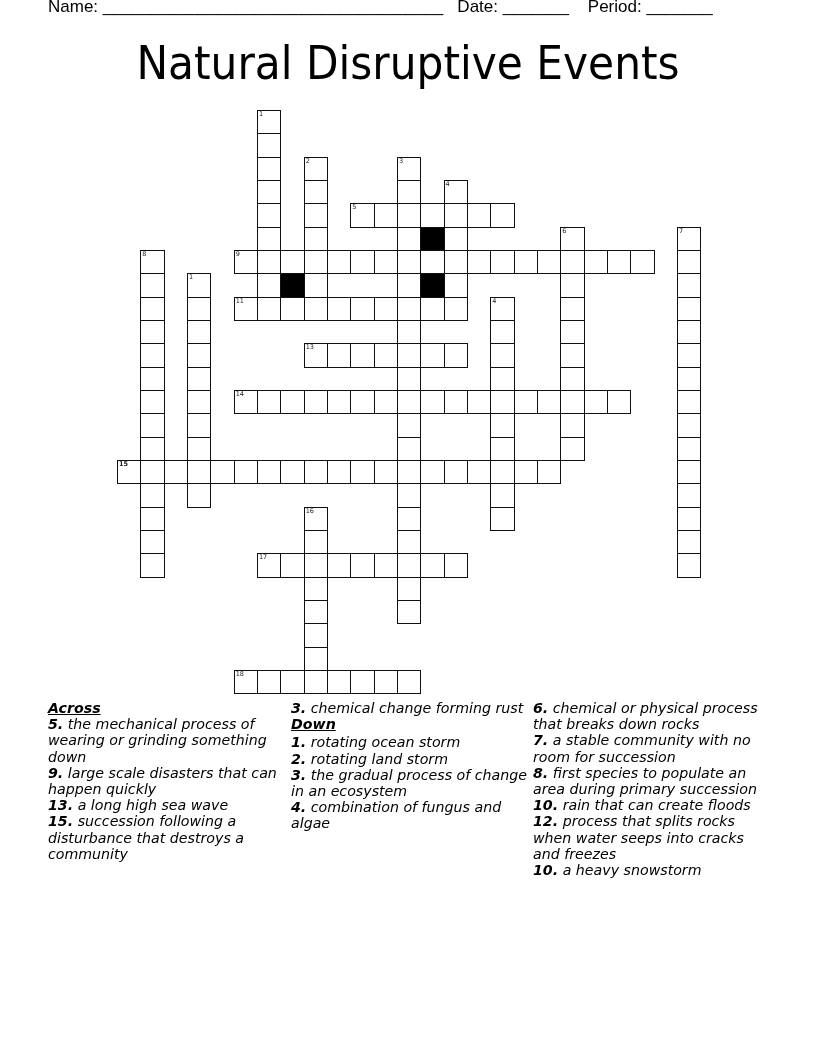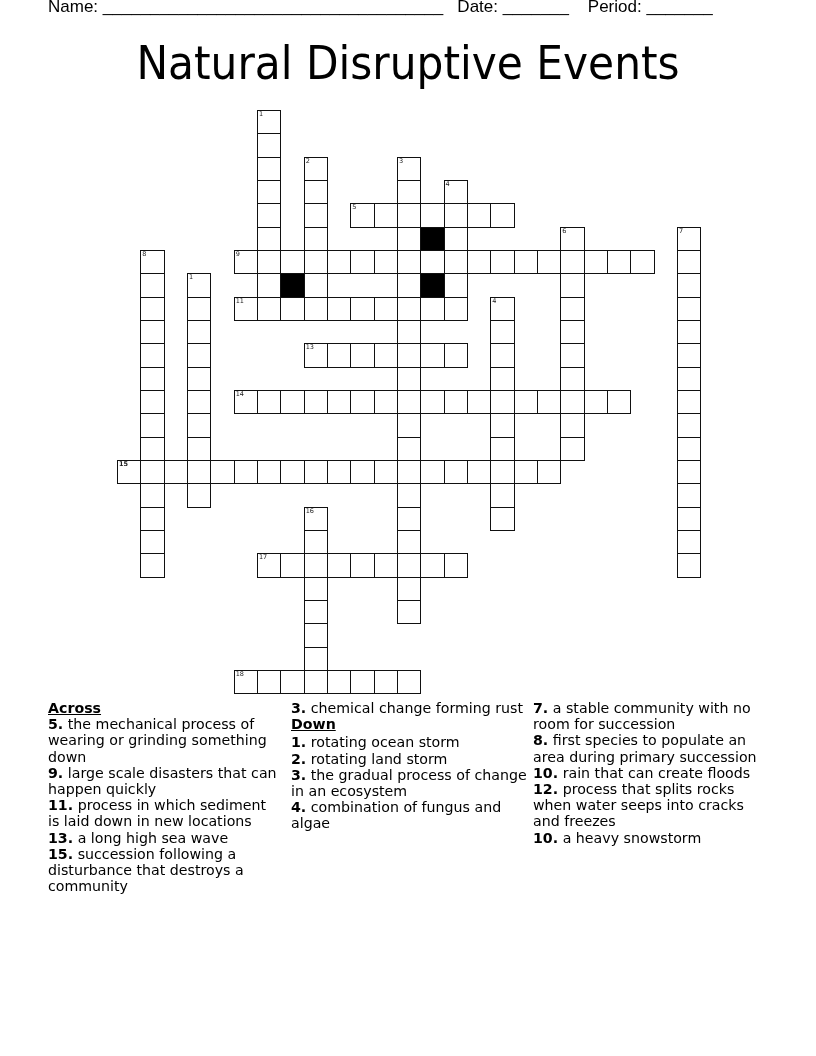--- a/index.html
+++ b/index.html
@@ -5,21 +5,21 @@
   html, body { margin:0; padding:0; background:#ffffff; }
   body { width:816px; height:1056px; position:relative; overflow:hidden; font-family:"DejaVu Sans", sans-serif; color:#000; }
   .header-line { position:absolute; top:-3px; left:48px; font-family:"Liberation Sans", sans-serif; font-size:17px; white-space:pre; }
   .header-line span { margin-right:0; }
   .title { position:absolute; top:36px; left:0; width:816px; text-align:center; font-family:"DejaVu Sans", sans-serif; font-size:46px; letter-spacing:0px; transform:scaleX(0.92); transform-origin:center; }
   #grid { position:absolute; left:0; top:0; width:816px; height:700px; }
   .cell { position:absolute; box-sizing:border-box; width:24.3px; height:24.3px; border:1.3px solid #111; background:#fff; }
   .cell.black { background:#000; }
   .num { position:absolute; top:0px; left:1px; font-size:6.5px; line-height:7px; font-family:"DejaVu Sans", sans-serif; color:#222; }
   .clues { position:absolute; top:700px; font-family:"DejaVu Sans", sans-serif; font-size:14.2px; line-height:16.2px; }
-  .clues .col { position:absolute; top:0; }
+  .clues .col { position:absolute; top:0;font-style:italic; }
   .clue-head { font-weight:bold; text-decoration:underline; display:block; }
   .clue { display:block; }
   .clue b { font-weight:bold; }
 </style>
 </head>
 <body>
 
 <div class="header-line"><span>Name:</span> <span>____________________________________</span>   <span>Date:</span> <span>_______</span>    <span>Period:</span> <span>_______</span></div>
 
 <div class="title">Natural Disruptive Events</div>
@@ -246,32 +246,32 @@
     <div class="cell black" style="left: 420.29px; top: 226.65px;"></div>
     <div class="cell black" style="left: 280.31px; top: 273.31px;"></div>
     <div class="cell black" style="left: 420.29px; top: 273.31px;"></div>
   </div>
 
 <div class="clues">
   <div class="col" id="clue-col-1" style="left:48px; width:232px;">
       <div class="clue-head">Across</div>
       <div class="clue"><b>5.</b> the mechanical process of wearing or grinding something down</div>
       <div class="clue"><b>9.</b> large scale disasters that can happen quickly</div>
-      <div class="clue"><b>11.</b> process in which sediment is laid down in new locations</div>
       <div class="clue"><b>13.</b> a long high sea wave</div>
       <div class="clue"><b>15.</b> succession following a disturbance that destroys a community</div>
     </div>
   <div class="col" id="clue-col-2" style="left:291px; width:236px;">
       <div class="clue"><b>3.</b> chemical change forming rust</div>
       <div class="clue-head" style="margin-bottom: 2px;">Down</div>
       <div class="clue"><b>1.</b> rotating ocean storm</div>
       <div class="clue"><b>2.</b> rotating land storm</div>
       <div class="clue"><b>3.</b> the gradual process of change in an ecosystem</div>
       <div class="clue"><b>4.</b> combination of fungus and algae</div>
     </div>
   <div class="col" id="clue-col-3" style="left:533px; width:240px;">
+      <div class="clue"><b>6.</b> chemical or physical process that breaks down rocks</div>
       <div class="clue"><b>7.</b> a stable community with no room for succession</div>
       <div class="clue"><b>8.</b> first species to populate an area during primary succession</div>
       <div class="clue"><b>10.</b> rain that can create floods</div>
       <div class="clue"><b>12.</b> process that splits rocks when water seeps into cracks and freezes</div>
       <div class="clue"><b>10.</b> a heavy snowstorm</div>
     </div>
 </div>
 
 </body></html>

